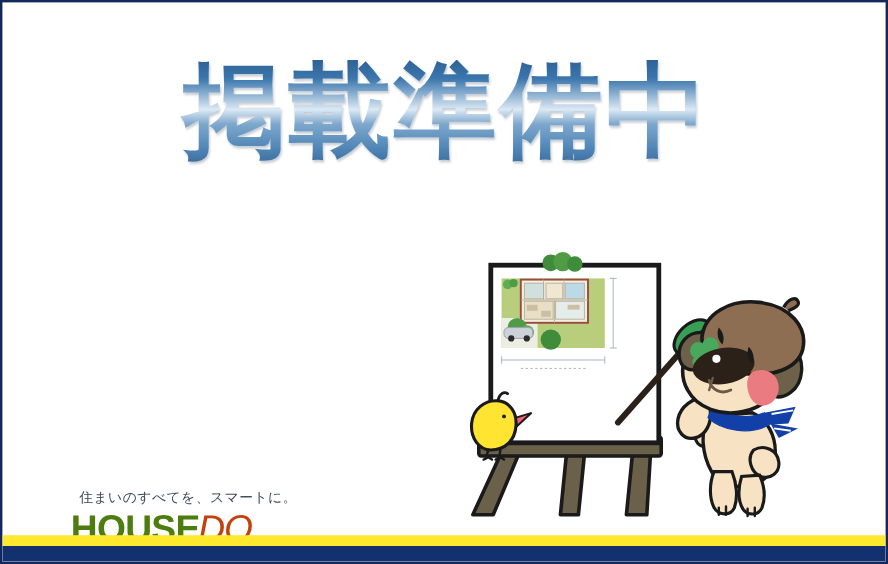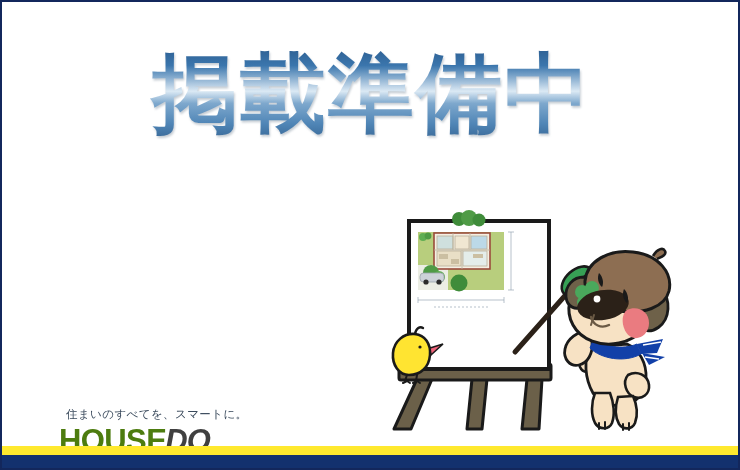--- a/index.html
+++ b/index.html
@@ -83,23 +83,23 @@
     font-size: 31px;
     letter-spacing: -0.6px;
     line-height: 1;
     white-space: nowrap;
     margin: 0;
   }
   #brand-logo .logo-house {
     color: #4d7c0f;
   }
   #brand-logo .logo-do {
-    color: #404040;
+    color: #c2410c;
     font-style: italic;
-    font-weight: 700;
+    font-weight: 400;
     letter-spacing: -1px;
     margin-left: -1px;
   }
 
   
   #accent-bar-yellow {
     position: absolute;
     left: 0;
     right: 0;
     bottom: 13px;

